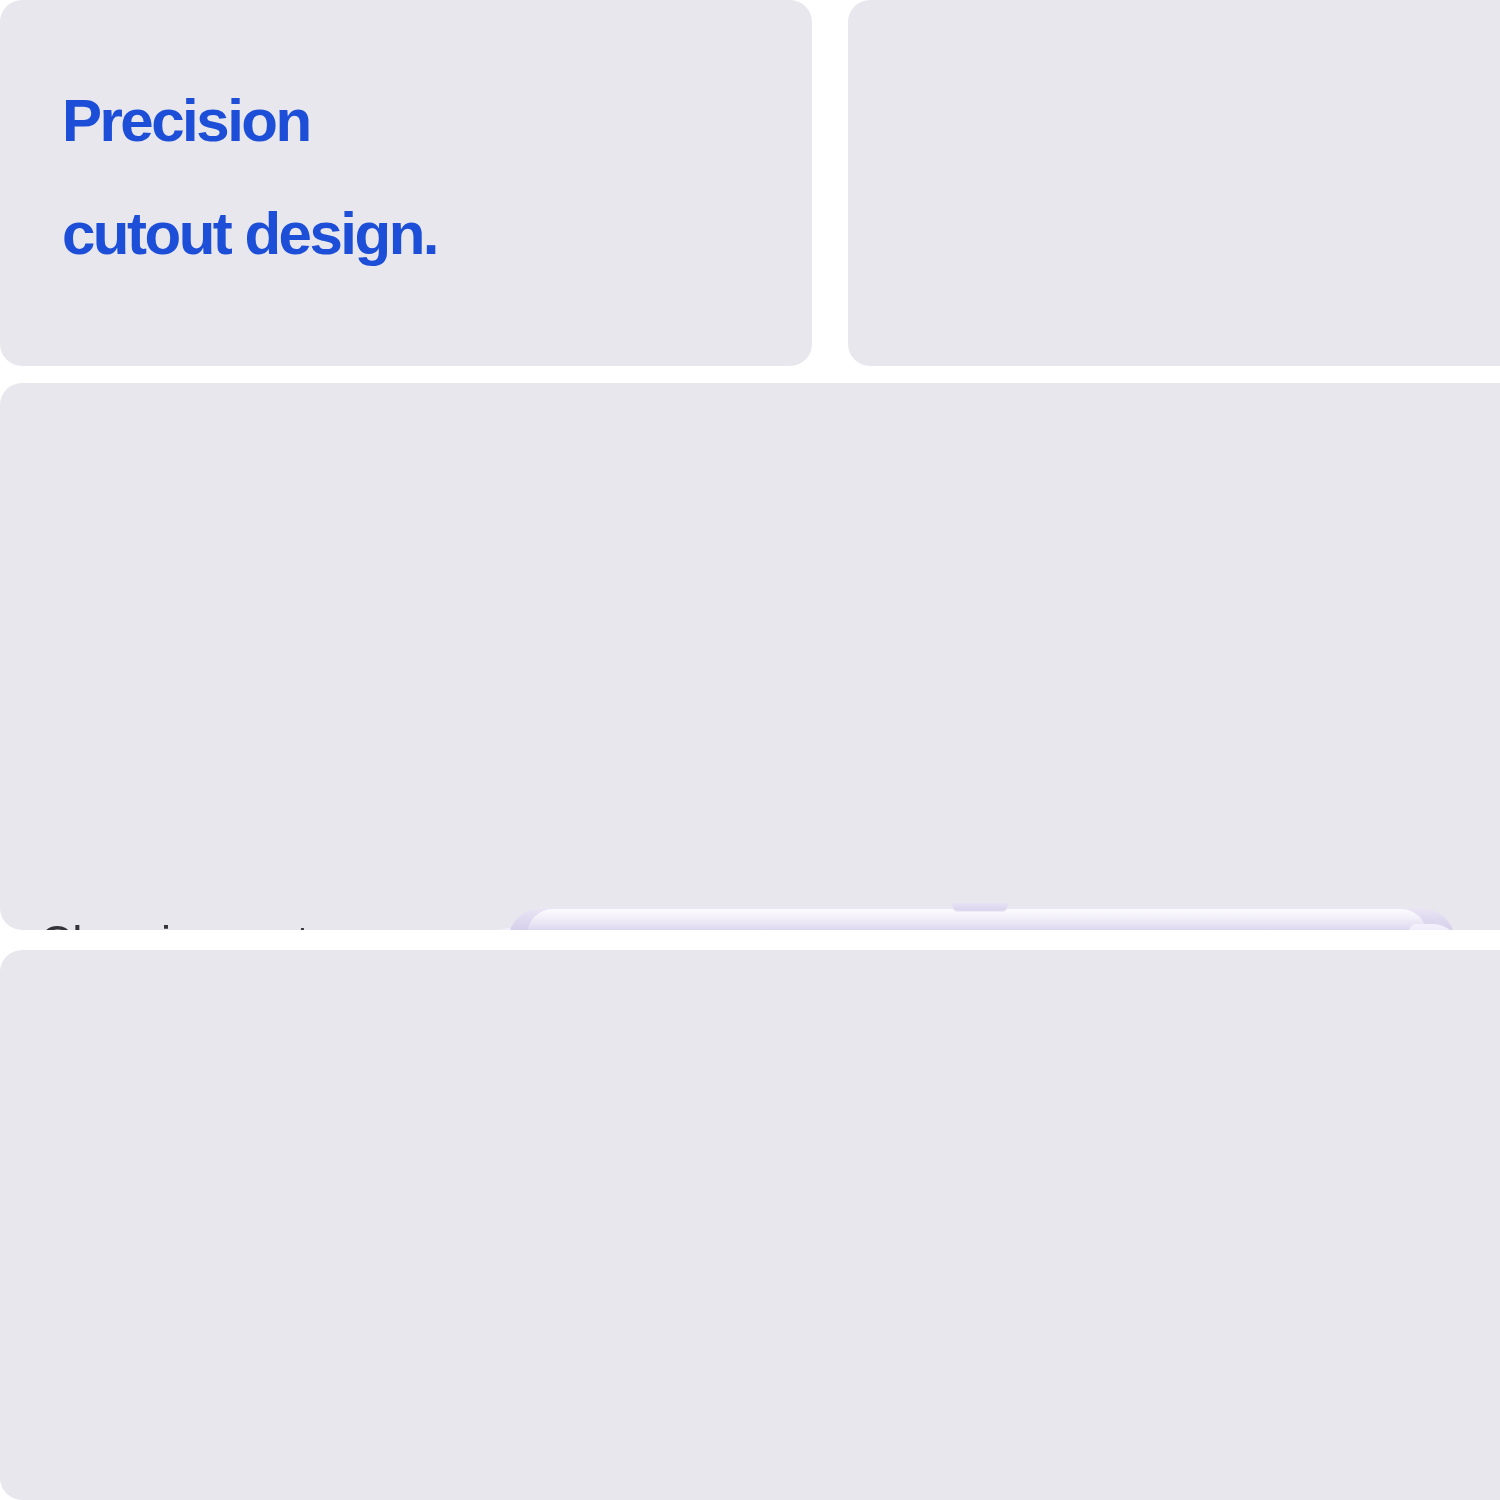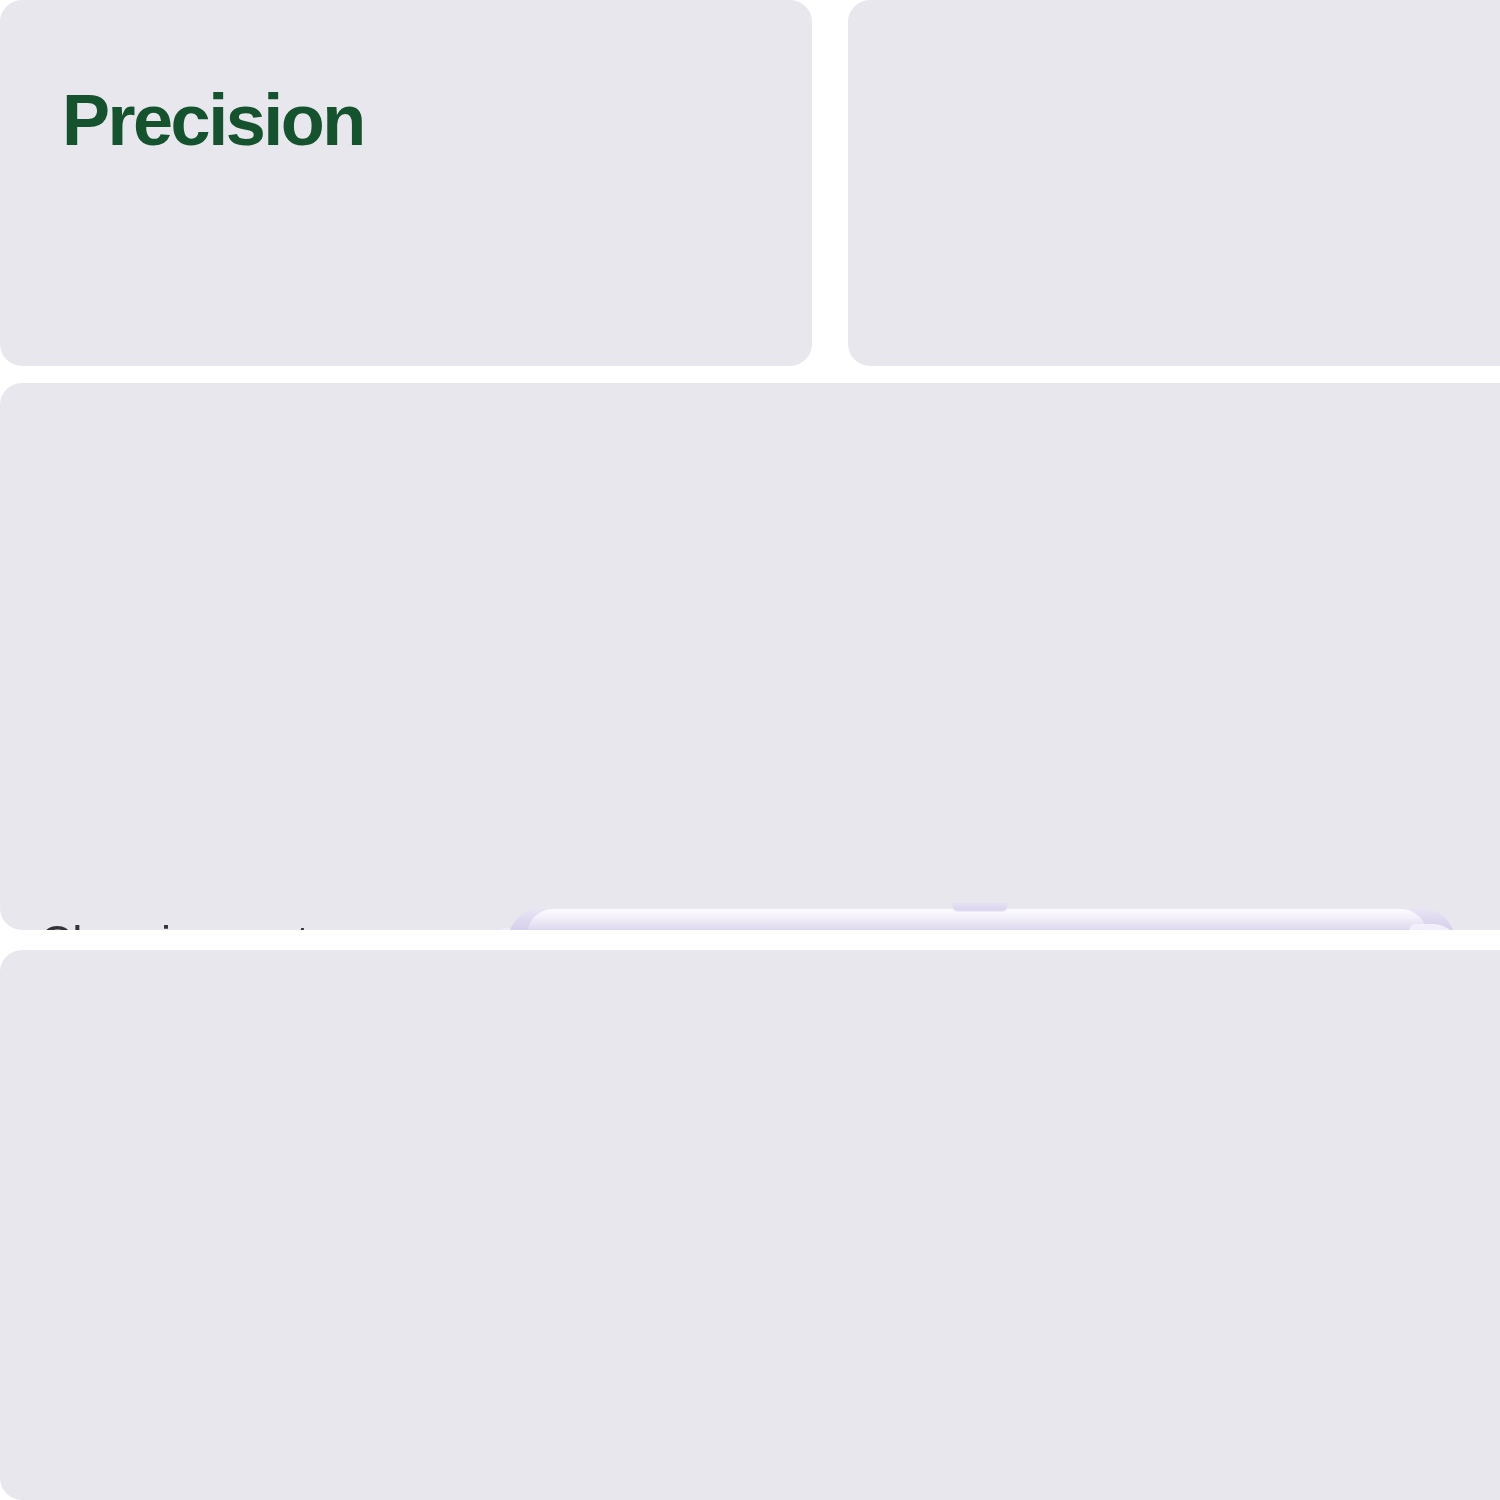--- a/index.html
+++ b/index.html
@@ -15,21 +15,21 @@
   
   .card{position:absolute;background:#e7e7ed;border-radius:22px;overflow:hidden;}
   #card-title   {left:0;   top:0;    width:812px;  height:366px;}
   #card-sub     {left:848px;top:0;   width:652px;  height:366px;border-top-right-radius:0;border-bottom-right-radius:0;}
   #card-cutouts {left:0;   top:383px;width:1500px; height:547px;border-top-right-radius:0;border-bottom-right-radius:0;}
   #card-back    {left:0;   top:950px;width:1500px; height:550px;border-top-right-radius:0;border-bottom-right-radius:0;}
 
   
   #headline{
     position:absolute;left:62px;top:64px;width:730px;
-    color:#14532d;font-weight:700;font-size:72px;line-height:113px;
+    color:#1d4ed8;font-weight:700;font-size:60px;line-height:113px;
     letter-spacing:-2.5px;
   }
   #headline .ln{display:block;white-space:nowrap;}
 
   
   .feat-label{
     position:absolute;color:#33333a;font-weight:500;font-size:45px;
     letter-spacing:-0.3px;white-space:nowrap;
   }
   #label-charging{left:40px;top:533px;}
@@ -62,20 +62,21 @@
   }
 </style>
 </head>
 <body>
 
 <div class="stage">
 
   <div class="card" id="card-title">
     <div id="headline">
       <span class="ln">Precision</span>
+      <span class="ln">cutout design.</span>
     </div>
   </div>
 
   <div class="card" id="card-sub">
     
   </div>
 
   <div class="card" id="card-cutouts">
 
     <div class="feat-label" id="label-charging">Charging port</div>

